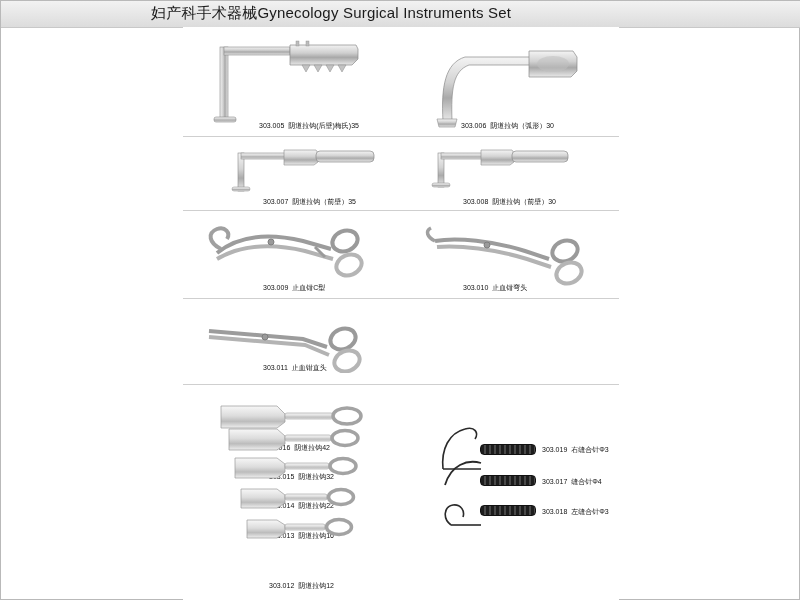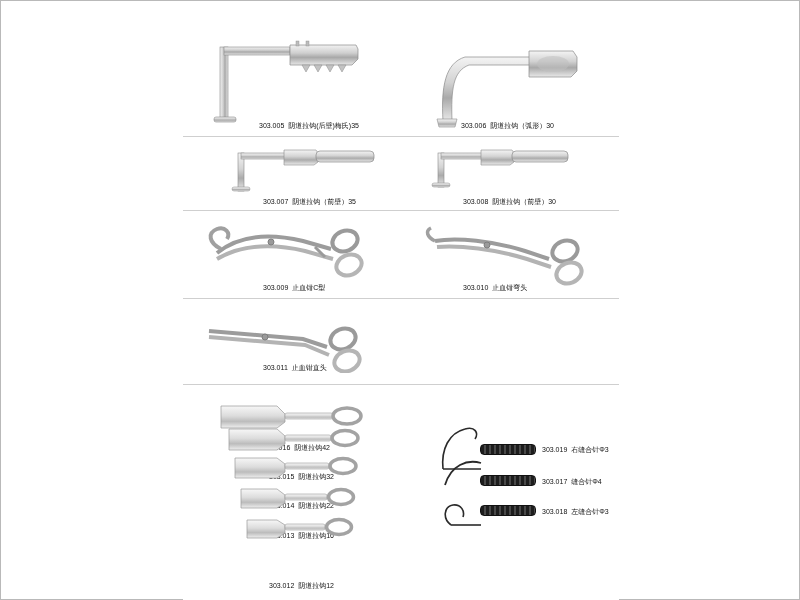--- a/index.html
+++ b/index.html
@@ -51,20 +51,23 @@
     border:1px solid #111;
     box-sizing:border-box;
   }
   svg{display:block;}
 </style>
 </head>
 <body>
 
 <div class="page">
 
+  <div class="header">
+    <div class="title">妇产科手术器械Gynecology Surgical Instruments Set</div>
+  </div>
 
   <div class="sheet"></div>
   <div class="divider" style="top:135px;"></div>
   <div class="divider" style="top:209px;"></div>
   <div class="divider" style="top:297px;"></div>
   <div class="divider" style="top:383px;"></div>
 
   <div>
     <svg width="170" height="90" style="position:absolute;left:205px;top:38px;">
       <defs>

